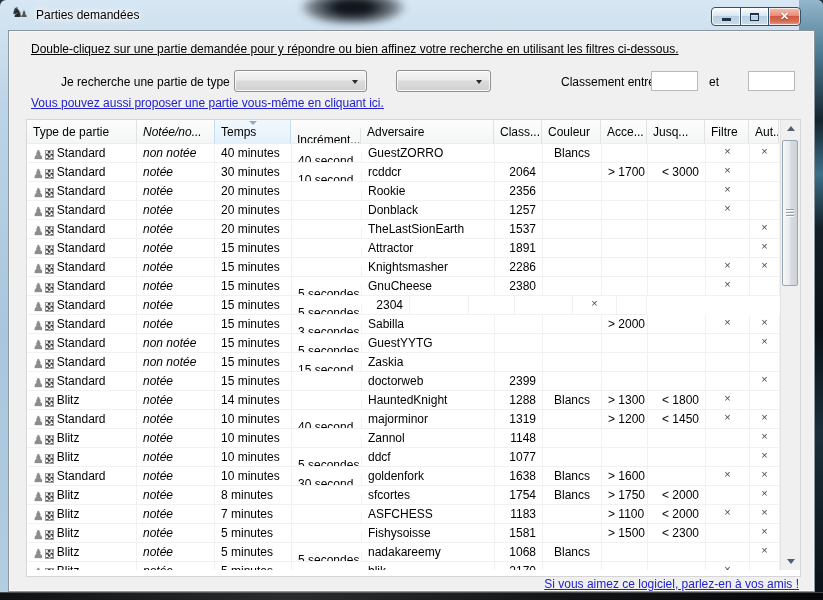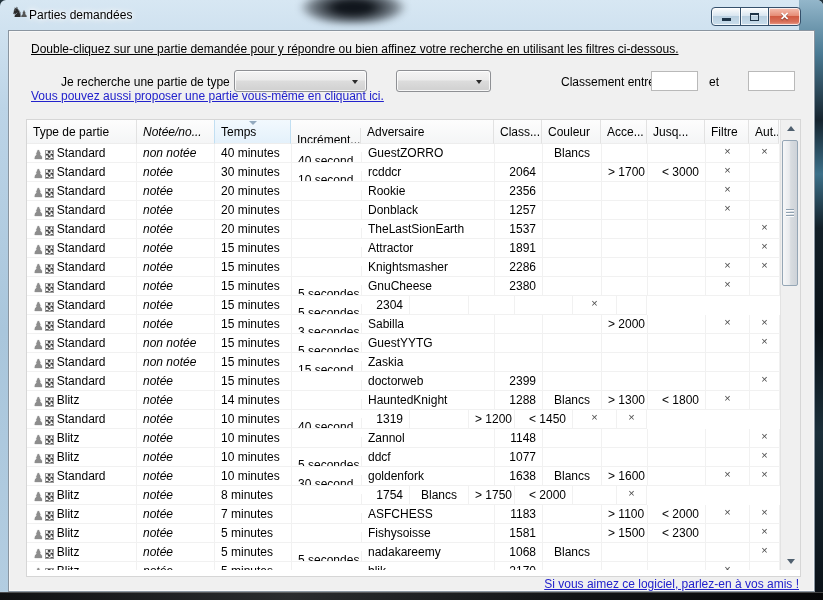--- a/index.html
+++ b/index.html
@@ -18,21 +18,21 @@
     box-shadow:inset 0 1px 0 rgba(255,255,255,.25);}
   .title-blob{position:absolute;left:278px;top:-6px;width:150px;height:30px;z-index:1;
     background:radial-gradient(70px 24px at 50% 45%,rgba(6,10,16,.95) 25%,rgba(6,10,16,.45) 60%,rgba(6,10,16,0) 78%);
     filter:blur(3px);}
 
   
   .titlebar{position:absolute;left:0;top:0;width:823px;height:30px;z-index:2;display:flex;align-items:center;padding-left:11px;}
   .app-icon{width:18px;height:16px;position:relative;display:inline-block;}
   .app-icon .knight{position:absolute;left:0;top:-3px;font-size:14px;color:#2a2a2a;}
   .app-icon .small-pawn{position:absolute;left:9px;top:2px;font-size:9px;color:#555;}
-  .title-text{color:#000;text-shadow:0 0 10px #fff,0 0 6px #fff,0 0 3px #fff;}
+  .title-text{margin-left:7px;color:#000;text-shadow:0 0 10px #fff,0 0 6px #fff,0 0 3px #fff;}
   .caption-buttons{position:absolute;top:7px;right:22px;display:flex;z-index:3;}
   .cap-btn{height:19px;border:1px solid #35506b;margin-left:-1px;display:flex;align-items:center;justify-content:center;
     background:linear-gradient(180deg,#fdfdfd 0%,#d9e6f1 45%,#b9cfe0 50%,#cadeec 100%);
     box-shadow:inset 0 0 0 1px rgba(255,255,255,.75);color:#1d3347;}
   .cap-btn.min{width:30px;border-radius:4px 0 0 4px;}
   .cap-btn.max{width:29px;}
   .cap-btn.close{width:33px;border-radius:0 4px 4px 0;
     background:linear-gradient(180deg,#f6c0b2 0%,#e68d77 45%,#d15a42 50%,#d8705a 82%,#eda18f 100%);
     color:#fff;}
   .glyph-min{width:9px;height:3px;background:#1d3347;margin-top:6px;}
@@ -51,21 +51,21 @@
   .combo2{left:387px;top:39px;width:95px;}
   .combo-arrow{position:absolute;right:8px;top:9px;width:0;height:0;
     border-left:3.5px solid transparent;border-right:3.5px solid transparent;border-top:4px solid #2b2b2b;}
   .lbl-classement{position:absolute;left:552px;top:44px;}
   .lbl-et{position:absolute;left:700px;top:44px;}
   .txt-input{position:absolute;top:40px;width:47px;height:20px;border:1px solid #b9b9b9;background:#fff;
     font-family:"Liberation Sans",sans-serif;font-size:12px;padding:0 3px;}
   .input-min{left:642px;}
   .input-max{left:739px;}
   a.link{color:#2222cc;text-decoration:underline;cursor:pointer;}
-  .propose-link{position:absolute;left:22px;top:58px;}
+  .propose-link{position:absolute;left:22px;top:65px;}
   .footer-link{position:absolute;left:17px;top:546px;width:773px;text-align:right;}
 
   
   .table{position:absolute;left:17px;top:88px;width:775px;height:458px;background:#fff;
     border:1px solid #d6d6d6;overflow:hidden;}
   .thead{display:flex;height:24px;background:linear-gradient(180deg,#fdfdfd,#f4f5f6);}
   .th{position:relative;padding:5px 6px 0;border-right:1px solid #e2e2e2;border-bottom:1px solid #ededed;
     white-space:nowrap;overflow:hidden;color:#000;}
   .th.sorted{background:linear-gradient(180deg,#f2f9fe,#e4f1fb);border-left:1px solid #c2dff2;border-right:1px solid #c2dff2;margin-left:-1px;}
   .sort-arrow{position:absolute;left:50%;top:1px;margin-left:-4px;width:0;height:0;
@@ -394,20 +394,21 @@
             <div class="td c-auto"></div>
           </div>
           <div class="tr">
             <div class="td c-type"><span class="type-icon">
                 <span class="pawn">♟</span>
                 <span class="board"></span>
               </span><span>Standard</span></div>
             <div class="td c-rated">notée</div>
             <div class="td c-time">10 minutes</div>
             <div class="td c-increment">40 second...</div>
+            <div class="td c-opponent">majorminor</div>
             <div class="td c-rating">1319</div>
             <div class="td c-color"></div>
             <div class="td c-above">&gt; 1200</div>
             <div class="td c-below">&lt; 1450</div>
             <div class="td c-filter">×</div>
             <div class="td c-auto">×</div>
           </div>
           <div class="tr">
             <div class="td c-type"><span class="type-icon">
                 <span class="pawn">♟</span>
@@ -457,20 +458,21 @@
             <div class="td c-auto">×</div>
           </div>
           <div class="tr">
             <div class="td c-type"><span class="type-icon">
                 <span class="pawn">♟</span>
                 <span class="board"></span>
               </span><span>Blitz</span></div>
             <div class="td c-rated">notée</div>
             <div class="td c-time">8 minutes</div>
             <div class="td c-increment"></div>
+            <div class="td c-opponent">sfcortes</div>
             <div class="td c-rating">1754</div>
             <div class="td c-color">Blancs</div>
             <div class="td c-above">&gt; 1750</div>
             <div class="td c-below">&lt; 2000</div>
             <div class="td c-filter"></div>
             <div class="td c-auto">×</div>
           </div>
           <div class="tr">
             <div class="td c-type"><span class="type-icon">
                 <span class="pawn">♟</span>

